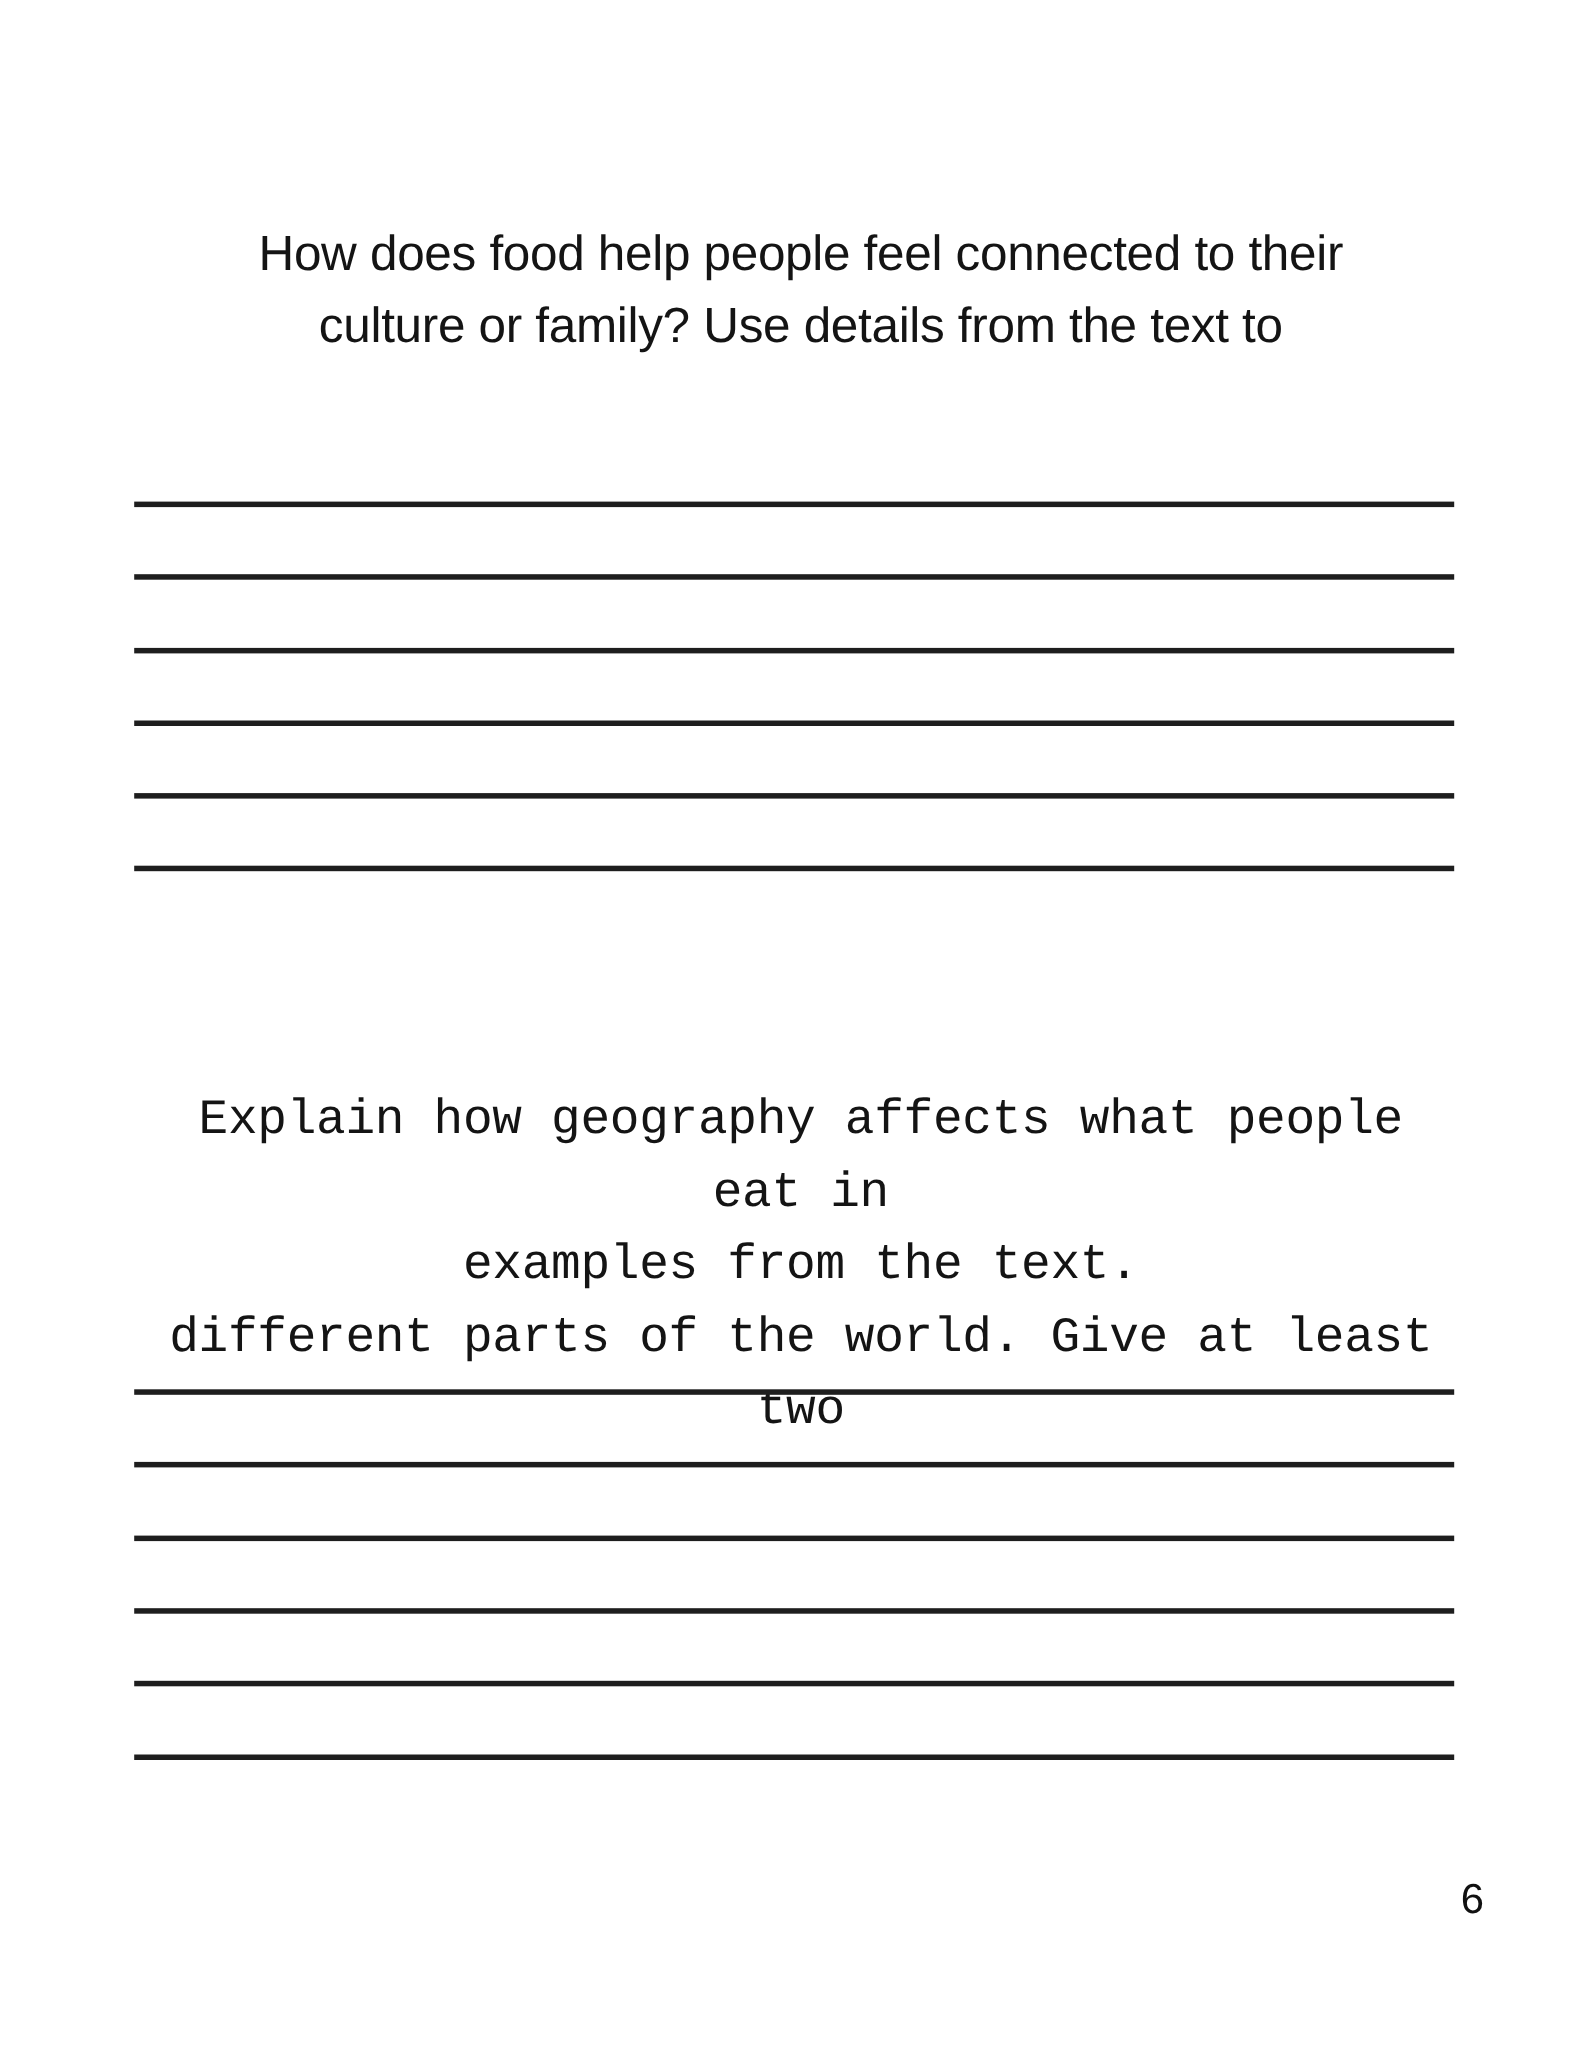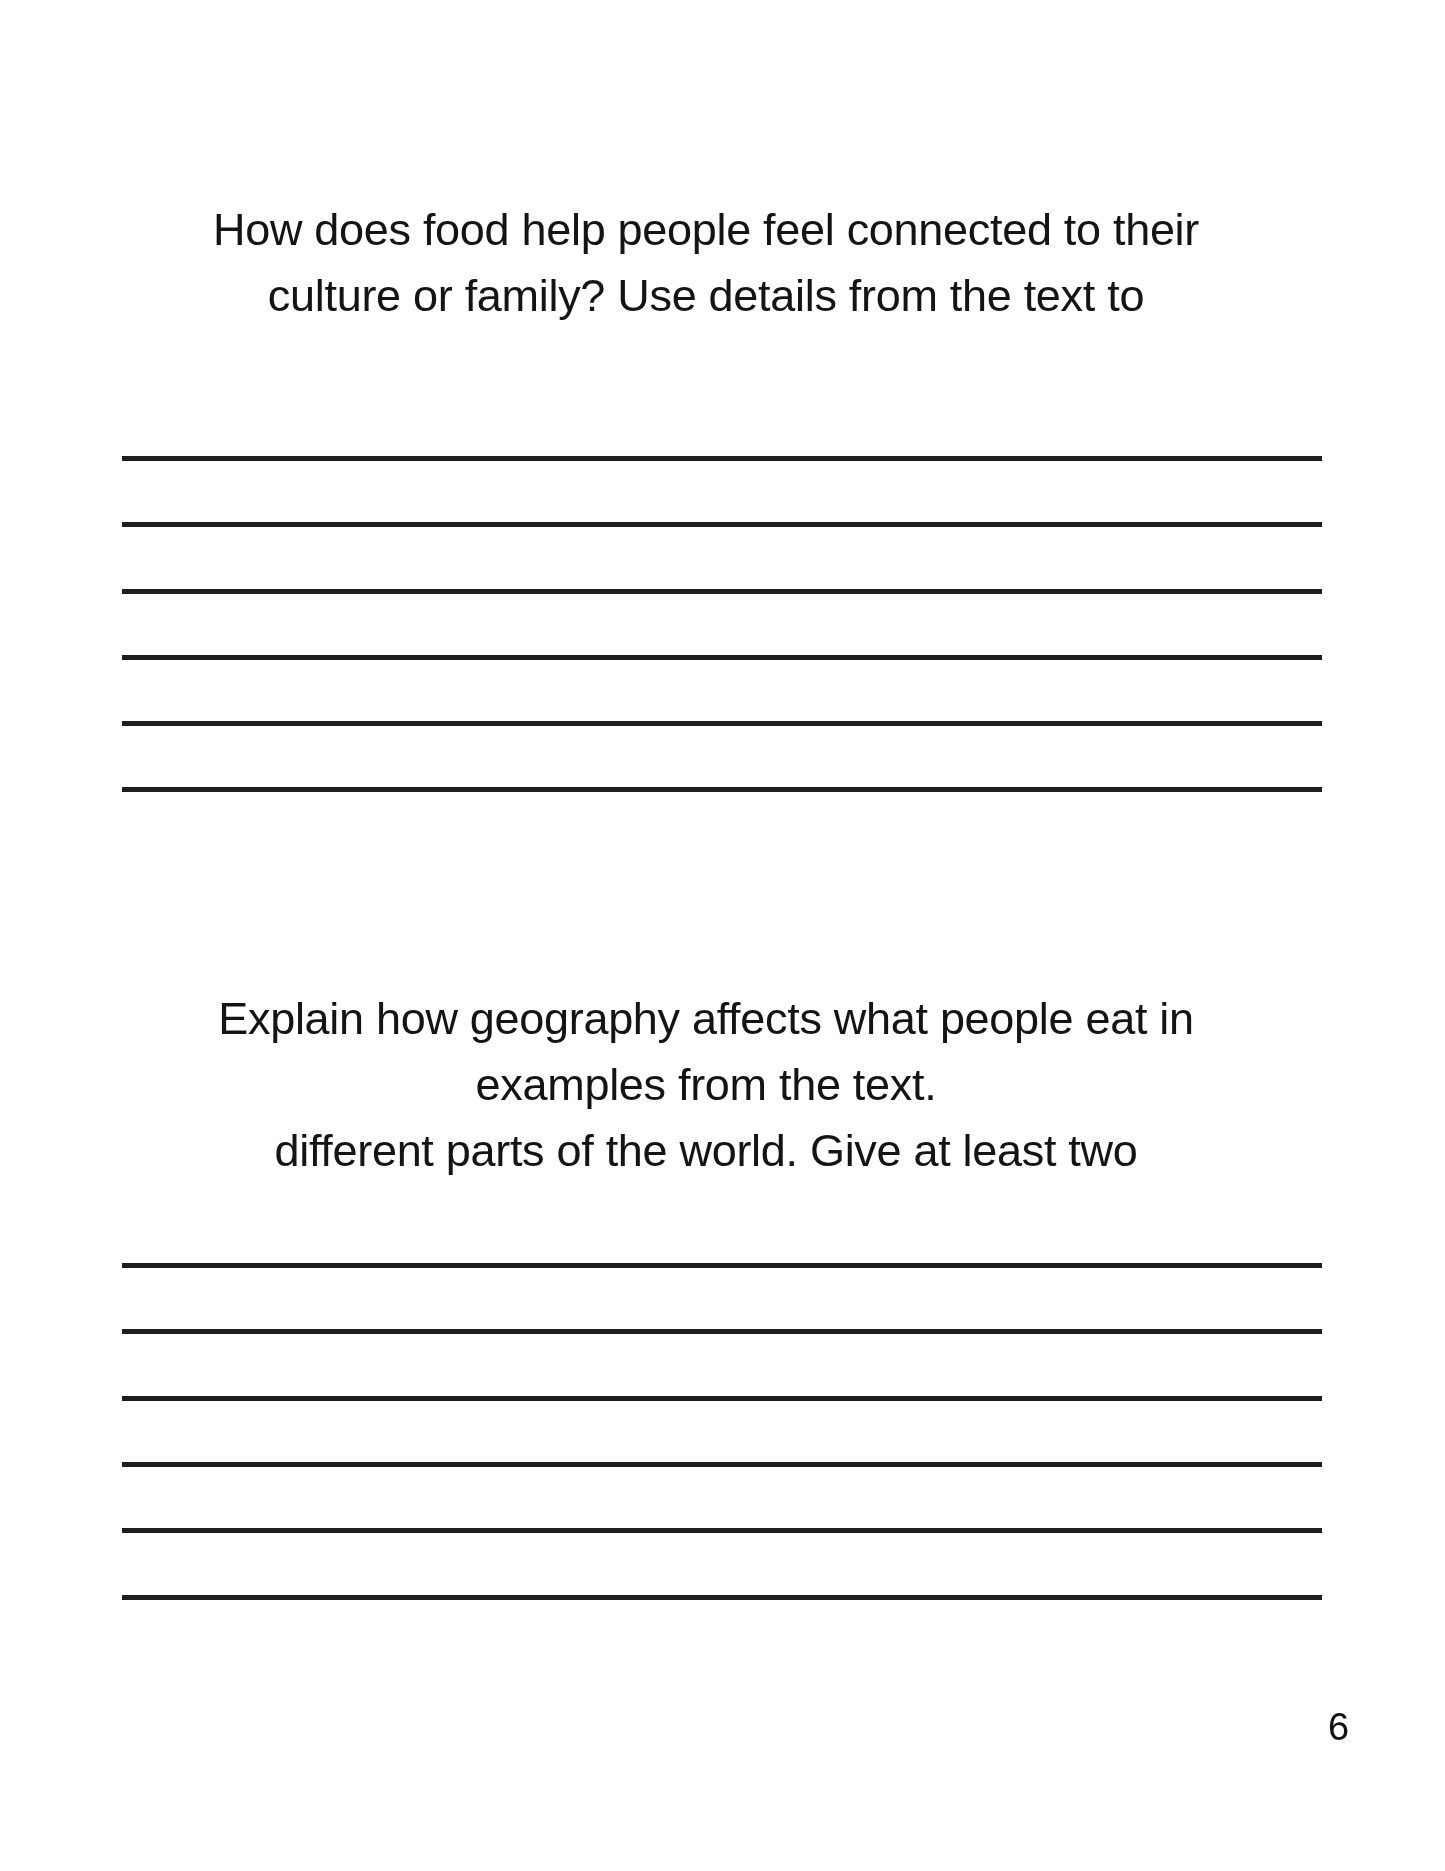--- a/index.html
+++ b/index.html
@@ -1,24 +1,24 @@
 <!DOCTYPE html>
 <html><head>
 <meta charset="utf-8">
 <style>
   html, body { margin: 0; padding: 0; background: #ffffff; }
   body { width: 1445px; height: 1871px; position: relative; overflow: hidden;
          font-family: "Liberation Sans", "DejaVu Sans", sans-serif; color: #111111; }
   .question {
-    position: absolute; left: 106px; width: 1200px;
+    position: absolute; left: 128px; width: 1200px;
     text-align: center; font-size: 45px; line-height: 66px; letter-spacing: -0.3px;
     color: #141414;
   }
   .q1 { top: 197px; }
-  .q2 { top: 986px; }
+  .q2 { top: 986px; font-family: Liberation Mono, monospace; }
   .answer-line {
     position: absolute; left: 122px; width: 1200px; height: 5px;
     background: #1e1e1e;
   }
   .page-number {
     position: absolute; left: 1328px; top: 1703px; font-size: 38px; line-height: 48px;
     color: #111111;
   }
 </style>
 </head>

